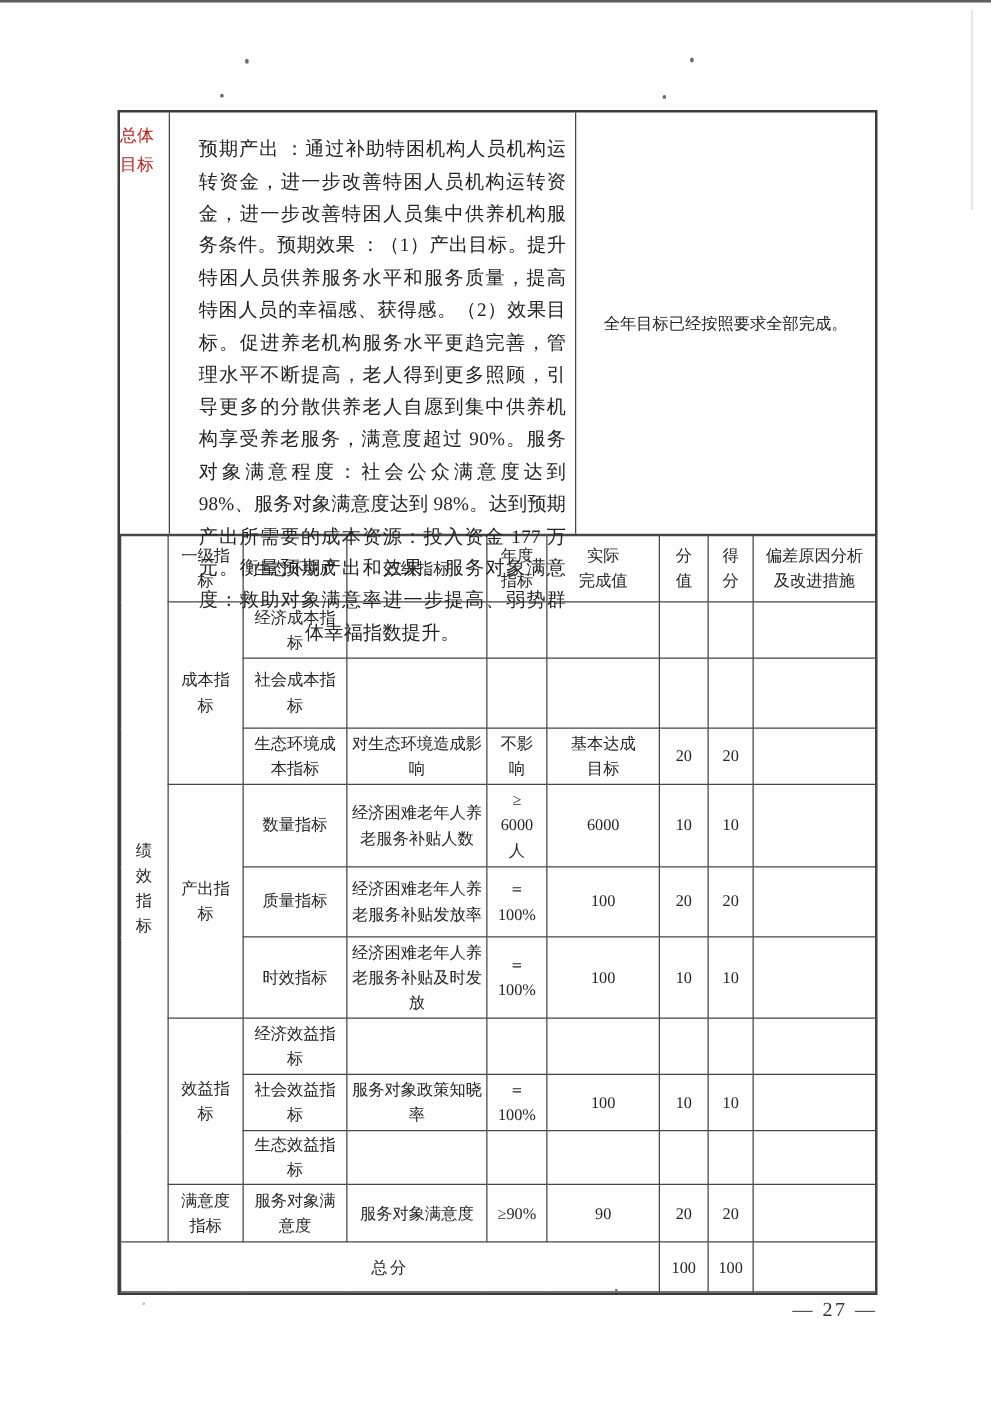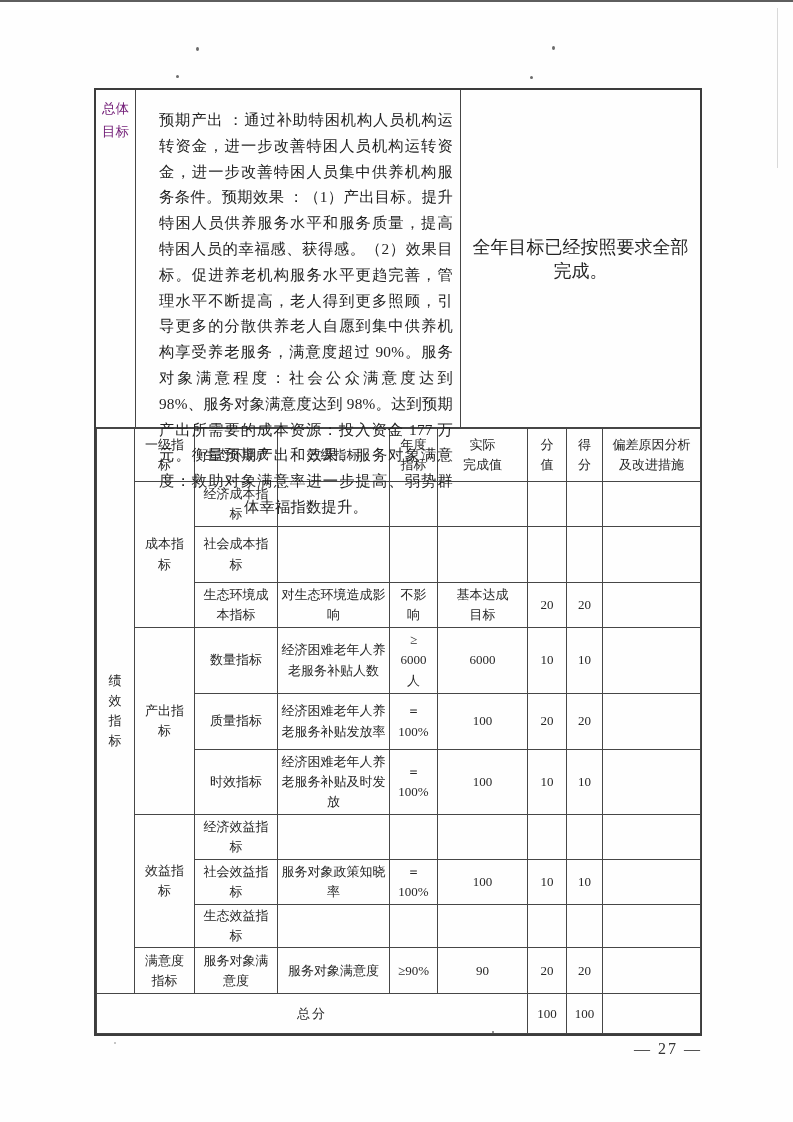--- a/index.html
+++ b/index.html
@@ -15,32 +15,32 @@
   .speck{position:absolute;border-radius:50%;background:#6b6b6b;}
   
   .sheet{
     position:absolute;left:94px;top:88px;width:608px;
     border:2px solid #3c3c3c;box-sizing:border-box;
   }
   
   .overview{display:flex;height:338px;border-bottom:1.5px solid #454545;box-sizing:border-box;}
   .ov-label{
     width:40px;flex:0 0 40px;border-right:1.5px solid #454545;box-sizing:border-box;
-    font-size:13.5px;line-height:23px;text-align:center;padding-top:7px;
-    white-space:pre-line;color:#701a75;
+    font-size:13.5px;line-height:23px;padding-top:7px;
+    white-space:pre-line;color:#b91c1c;
   }
   .ov-text{
     width:310px;flex:0 0 310px;border-right:1.5px solid #454545;box-sizing:border-box;
     padding:17px 7px 0 8px;
     font-size:15.3px;line-height:25.8px;letter-spacing:.2px;
     text-align:justify;text-align-last:center;color:#232323;margin-left:15px;
   }
   .ov-result{
     flex:1;display:flex;align-items:center;justify-content:center;
-    font-size:18px;color:#232323;padding:0 6px;text-align:center;font-family:Liberation Serif, serif;
+    font-size:13px;color:#232323;padding:0 6px;text-align:center;font-family:Liberation Serif, serif;
   }
   
   table.indicators{
     width:100%;border-collapse:collapse;table-layout:fixed;
   }
   table.indicators td{
     border:1.5px solid #464646;
     text-align:center;vertical-align:middle;
     font-size:13px;line-height:1.55;color:#262626;
     white-space:pre-line;padding:1px 2px;box-sizing:border-box;

